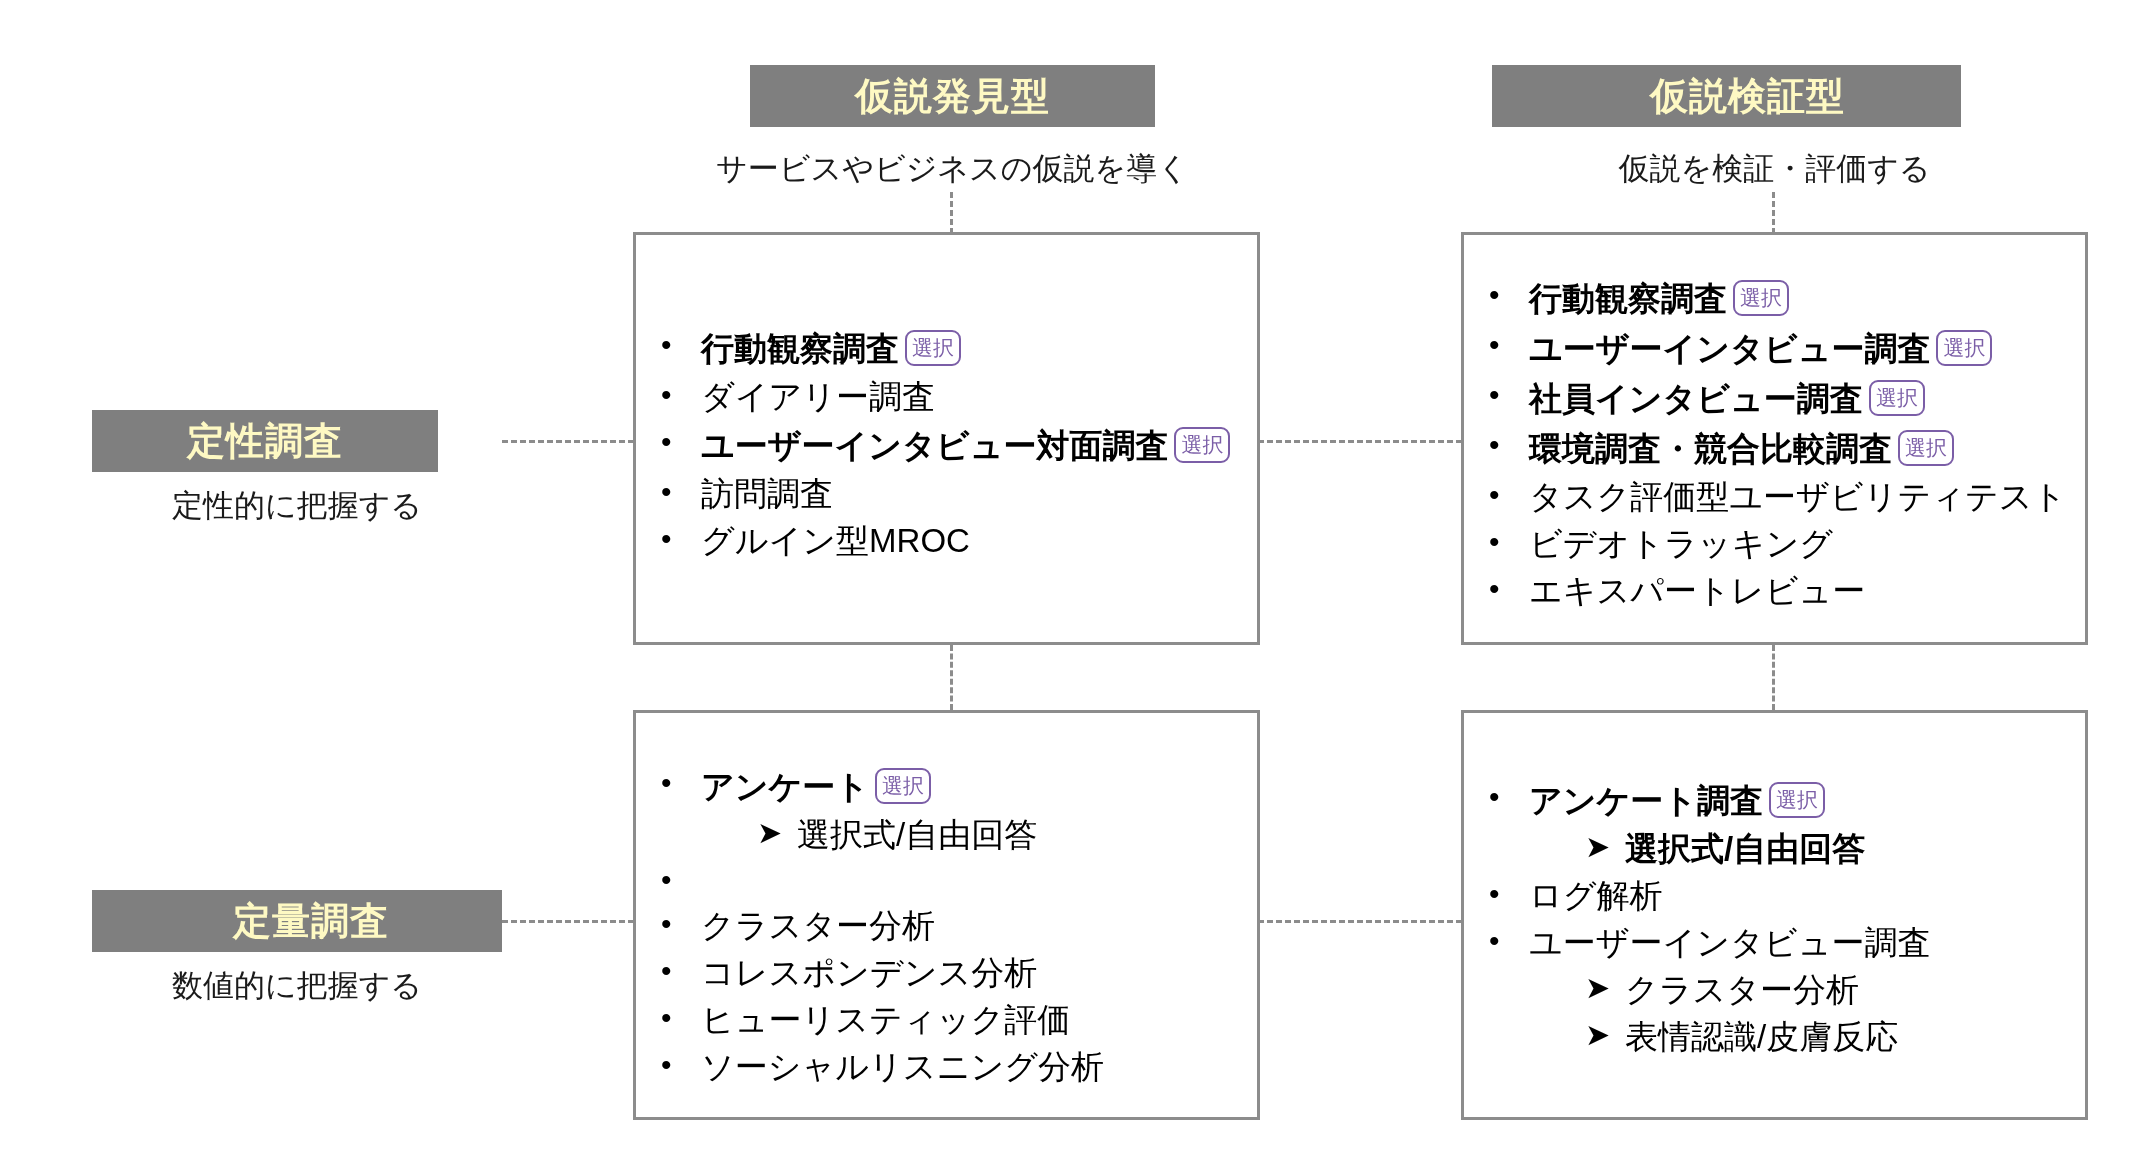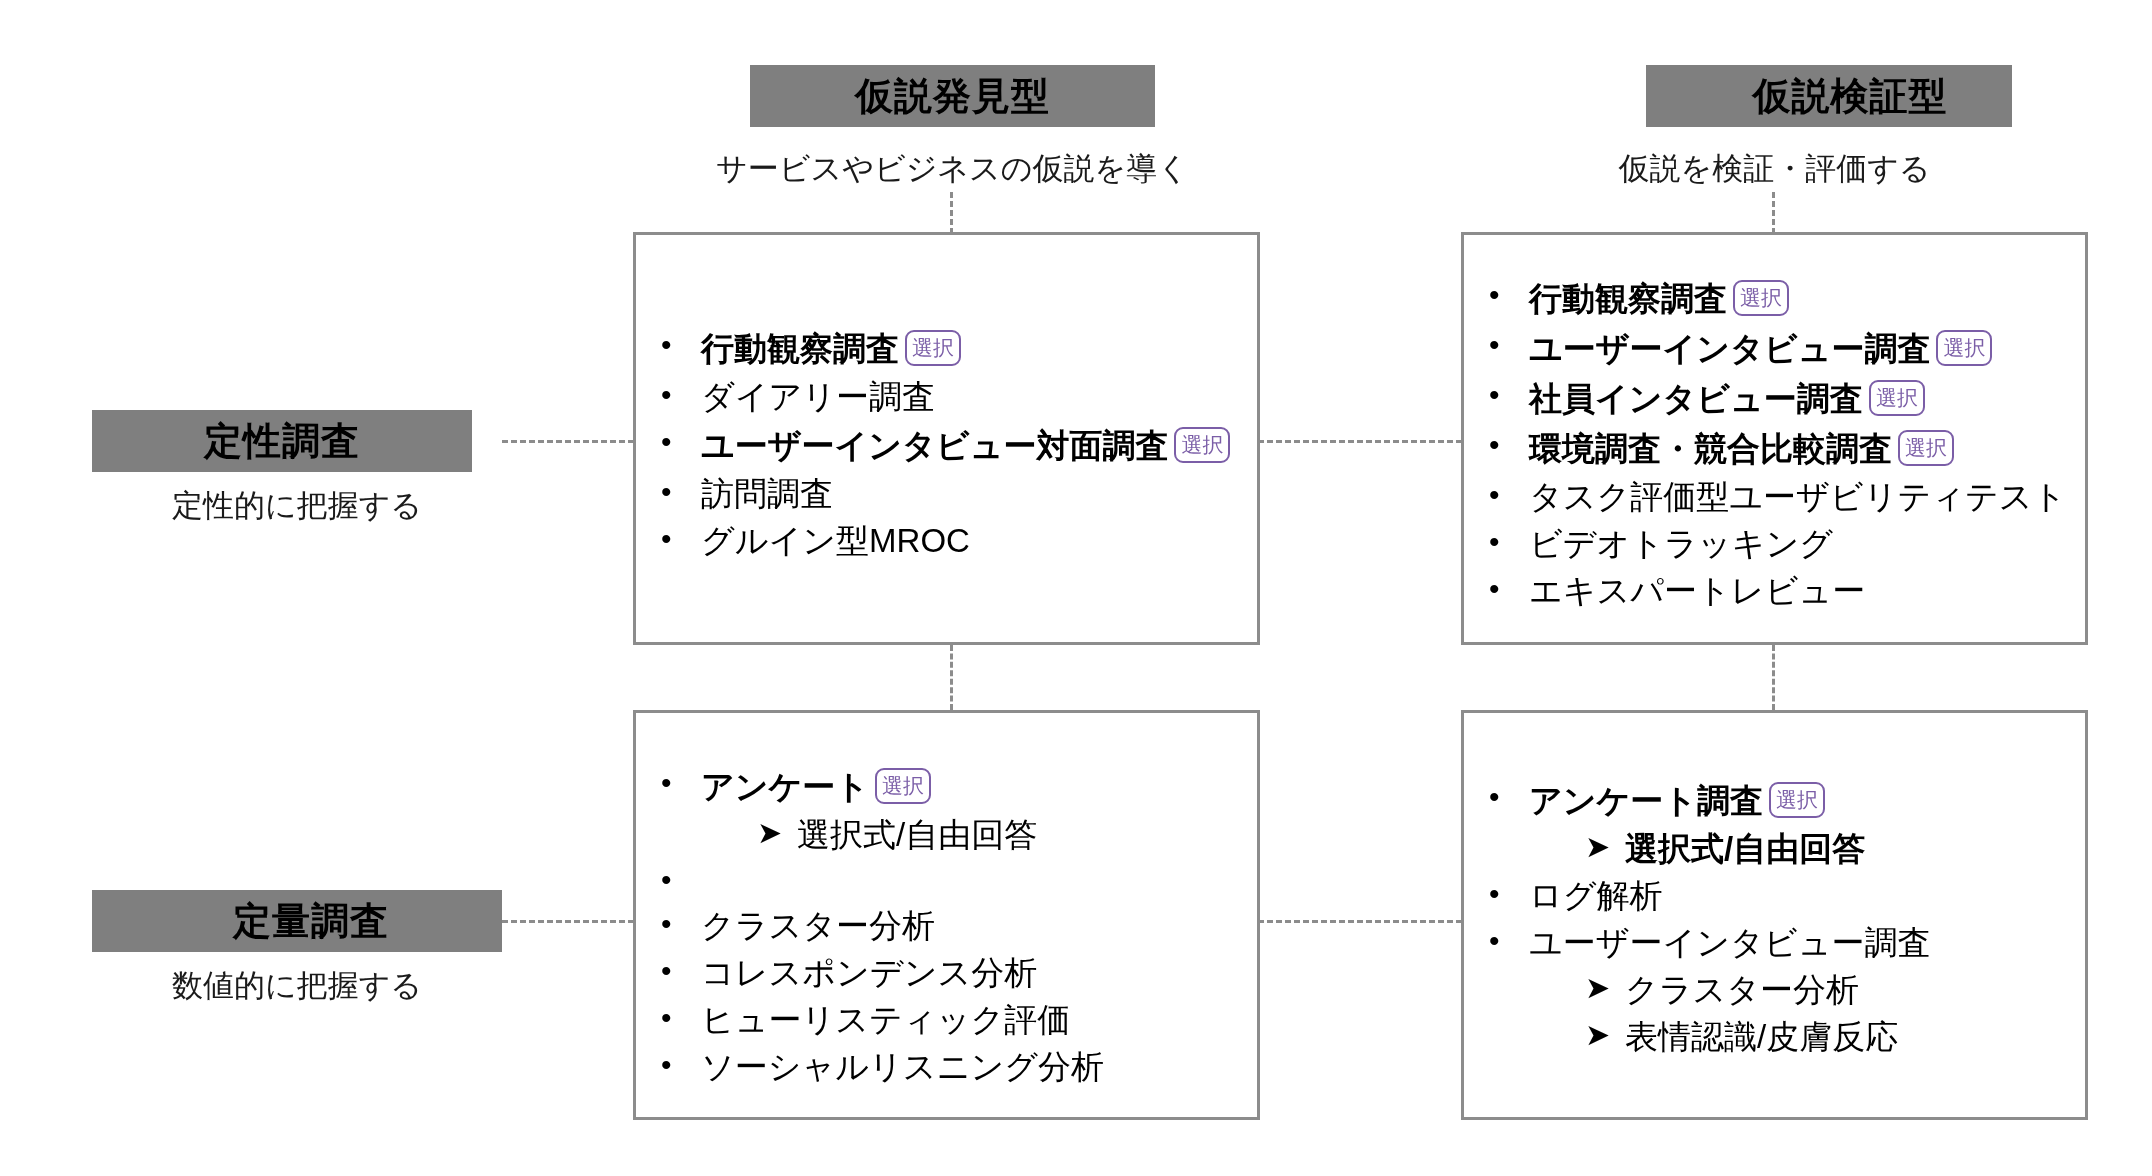--- a/index.html
+++ b/index.html
@@ -21,21 +21,21 @@
     position: absolute;
     border: 3px solid #8c8c8c;
     background: #ffffff;
     box-sizing: border-box;
   }
 
   
   .chip {
     position: absolute;
     background: #7f7f7f;
-    color: #000000;
+    color: #fef9c3;
     font-weight: bold;
     display: flex;
     align-items: center;
     justify-content: center;
     box-sizing: border-box;
     letter-spacing: 1px;
   }
   .chip-col { font-size: 38px; height: 62px; }
   .chip-row { font-size: 38px; height: 62px; }
 
@@ -113,26 +113,26 @@
   }
 </style>
 </head>
 <body>
 
 <div class="chip chip-col" style="left:750px; top:65px; width:405px;">
   <span>仮説発見型</span>
 </div>
 <div class="caption" style="left:700px; top:148px; width:505px;">サービスやビジネスの仮説を導く</div>
 
-<div class="chip chip-col" style="left:1646px; top:65px; width:366px;padding-left:42px;">
+<div class="chip chip-col" style="left:1492px; top:65px; width:469px;padding-left:42px;">
   <span>仮説検証型</span>
 </div>
 <div class="caption" style="left:1522px; top:148px; width:505px;">仮説を検証・評価する</div>
 
-<div class="chip chip-row" style="left:92px; top:410px; width:380px;">
+<div class="chip chip-row" style="left:92px; top:410px; width:346px;">
   <span>定性調査</span>
 </div>
 <div class="caption" style="left:92px; top:485px; width:410px;">定性的に把握する</div>
 
 <div class="chip chip-row" style="left:92px; top:890px; width:410px;padding-left:28px;">
   <span>定量調査</span>
 </div>
 <div class="caption" style="left:92px; top:965px; width:410px;">数値的に把握する</div>
 
 <div class="vdash" style="left:950px; top:192px; height:42px;"></div>

